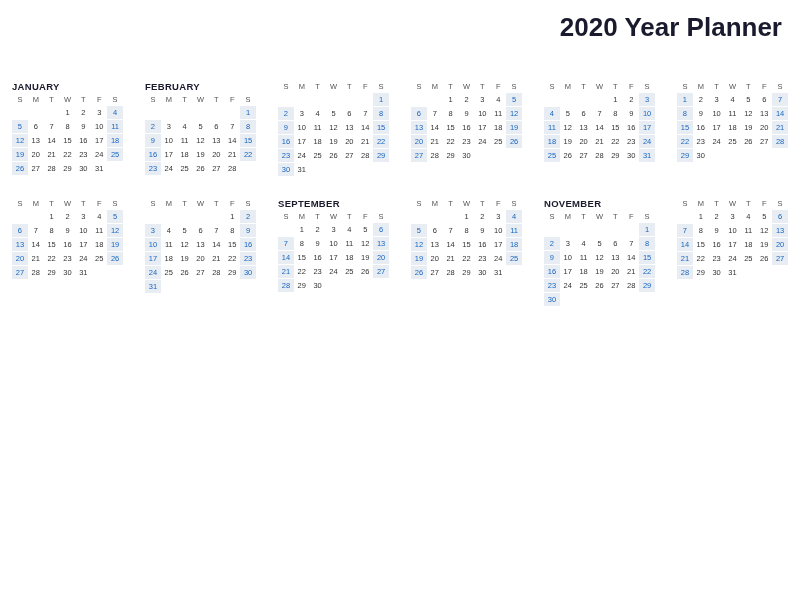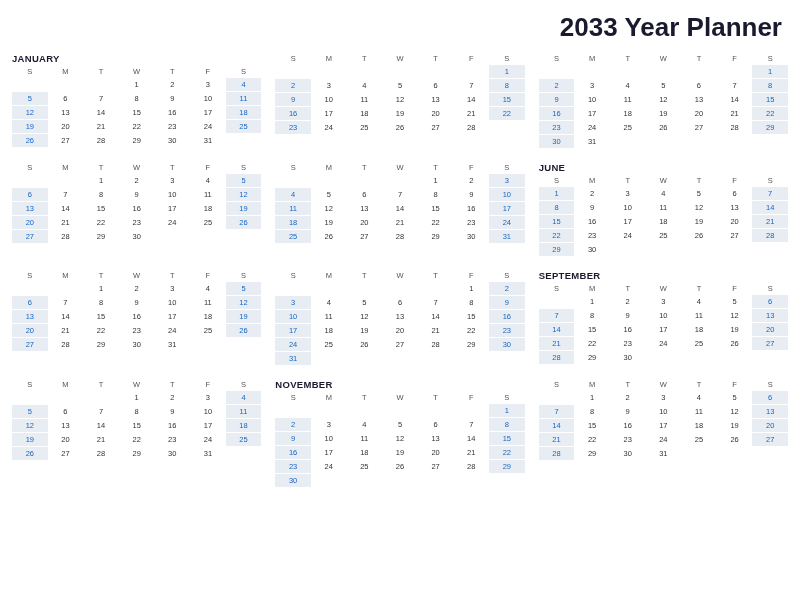--- a/index.html
+++ b/index.html
@@ -12,23 +12,24 @@
     }
     .page-title {
       text-align: right;
       font-size: 26px;
       font-weight: bold;
       color: #1a1a2e;
       padding: 12px 18px 6px 0;
     }
     .calendar-grid {
       display: grid;
-      grid-template-columns: repeat(3, 1fr);
-      gap: 10px;
+      grid-template-columns: repeat(6, 1fr);
+      gap: 18px;
       padding: 2px 10px 4px 10px;
+      margin-top: 28px;
     }
     .month-block {
       padding: 2px 2px;
     }
     .month-name {
       font-size: 9.5px;
       font-weight: bold;
       color: #1a1a2e;
       text-transform: uppercase;
       margin-bottom: 2px;
@@ -60,21 +61,21 @@
       display: flex;
       align-items: center;
       justify-content: center;
     }
     .day-cell.weekend-bg { background: #e8edf4; }
     .day-cell.empty { background: transparent; }
   </style>
 </head>
 <body>
 
-<div class="page-title">2033 Year Planner</div>
+<div class="page-title">2020 Year Planner</div>
 
 <div class="calendar-grid">
 <div class="month-block">
       <div class="month-name">JANUARY</div>
       <div class="day-headers">
         <div class="day-header">S</div>
         <div class="day-header">M</div>
         <div class="day-header">T</div>
         <div class="day-header">W</div>
         <div class="day-header">T</div>
@@ -112,20 +113,21 @@
         <div class="day-cell weekend-bg" style="color: rgb(21, 101, 192);">25</div>
         <div class="day-cell weekend-bg" style="color: rgb(21, 101, 192);">26</div>
         <div class="day-cell">27</div>
         <div class="day-cell">28</div>
         <div class="day-cell">29</div>
         <div class="day-cell">30</div>
         <div class="day-cell">31</div>
       </div>
     </div>
     <div class="month-block">
+      <div class="month-name">FEBRUARY</div>
       <div class="day-headers">
         <div class="day-header">S</div>
         <div class="day-header">M</div>
         <div class="day-header">T</div>
         <div class="day-header">W</div>
         <div class="day-header">T</div>
         <div class="day-header">F</div>
         <div class="day-header">S</div>
       </div>
       <div class="month-days">
@@ -302,21 +304,20 @@
         <div class="day-cell weekend-bg" style="color: rgb(21, 101, 192);">25</div>
         <div class="day-cell">26</div>
         <div class="day-cell">27</div>
         <div class="day-cell">28</div>
         <div class="day-cell">29</div>
         <div class="day-cell">30</div>
         <div class="day-cell weekend-bg" style="color: rgb(21, 101, 192);">31</div>
       </div>
     </div>
     <div class="month-block">
-      <div class="month-name">JUNE</div>
       <div class="day-headers">
         <div class="day-header">S</div>
         <div class="day-header">M</div>
         <div class="day-header">T</div>
         <div class="day-header">W</div>
         <div class="day-header">T</div>
         <div class="day-header">F</div>
         <div class="day-header">S</div>
       </div>
       <div class="month-days">

